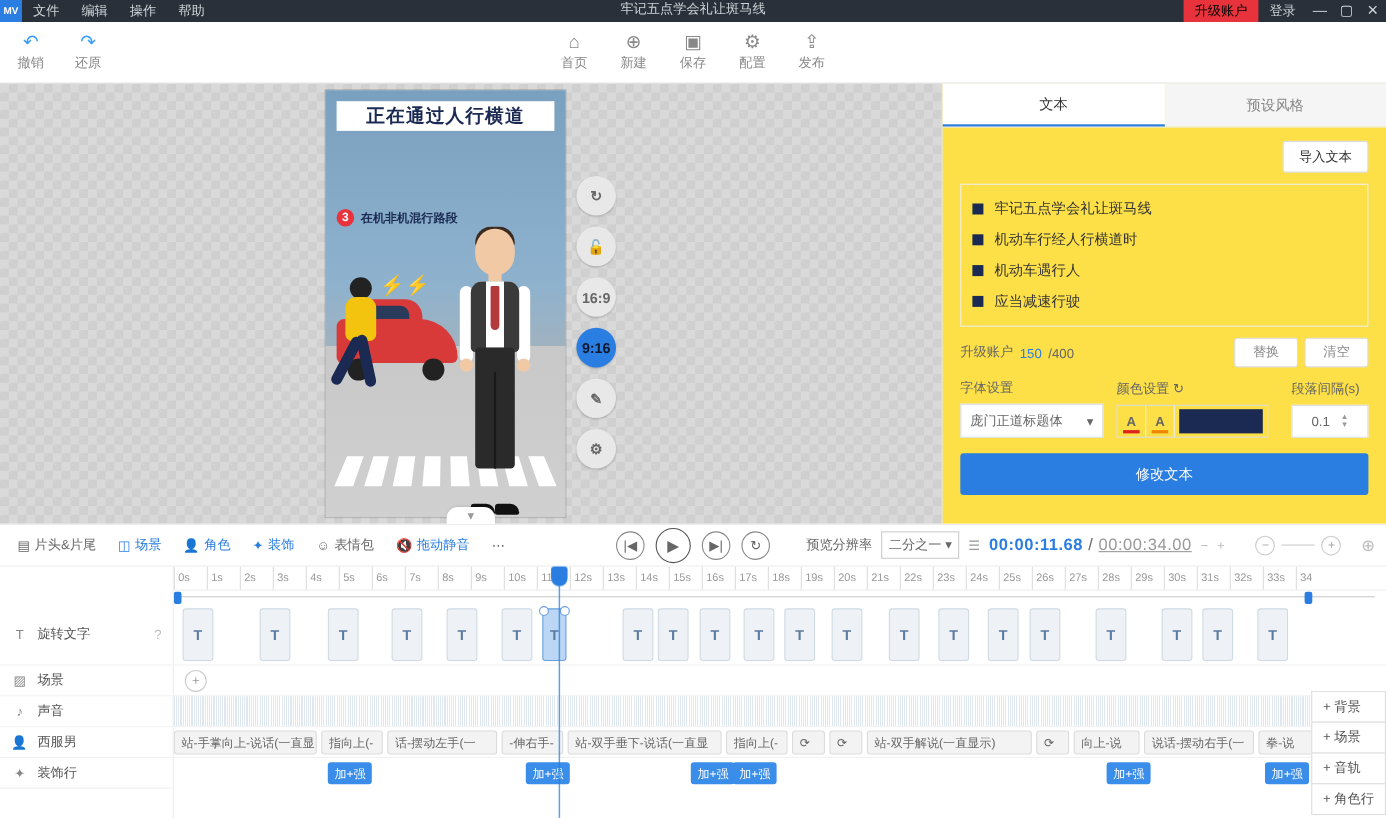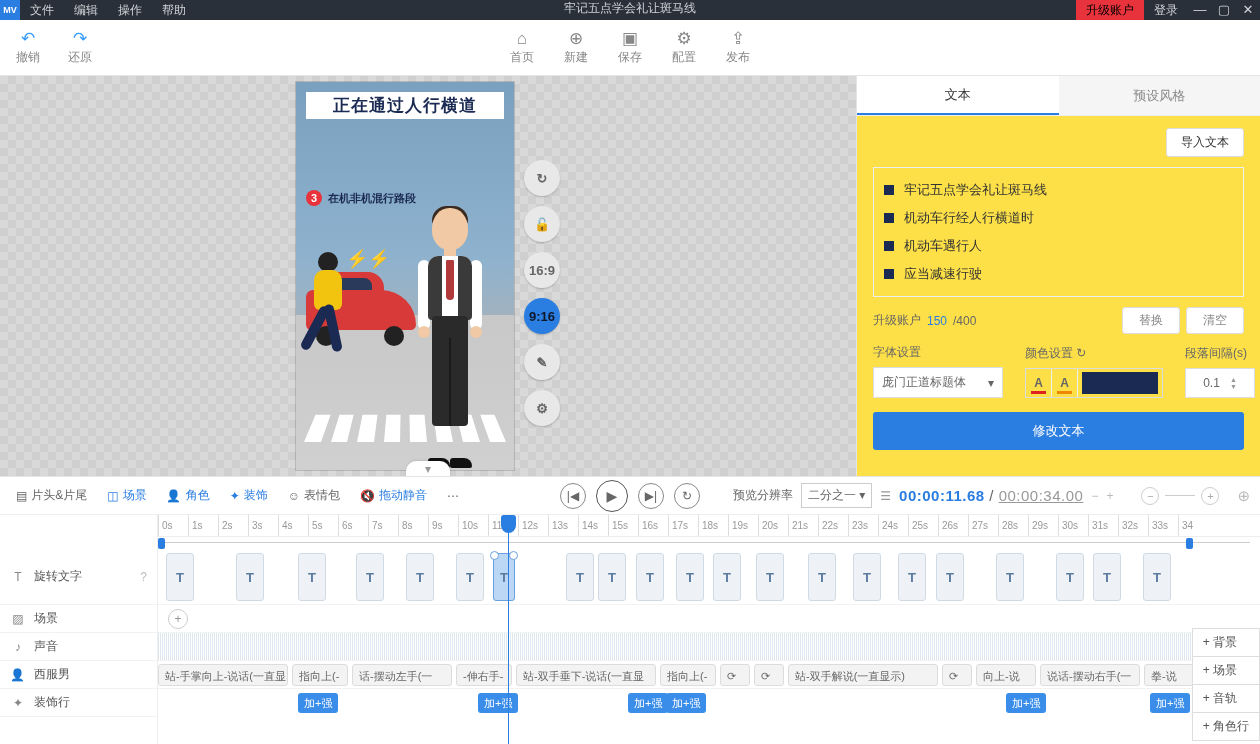--- a/index.html
+++ b/index.html
@@ -72,21 +72,21 @@
 .sp-body{padding:12px 16px;flex:1;display:flex;flex-direction:column;gap:10px}
 .import-row{display:flex;justify-content:flex-end}
 .import-btn{border:1px solid #ddd;padding:5px 14px;border-radius:3px;background:#fff;cursor:pointer;font-size:12px}
 .text-list{border:1px solid #eee;height:130px;overflow:auto;padding:8px 10px}
 .text-item{display:flex;align-items:center;gap:10px;padding:5px 0;font-size:13px}
 .text-item .sq{width:10px;height:10px;background:#1a2a52}
 .limit-row{display:flex;align-items:center;gap:6px;font-size:12px;color:#666}
 .limit-row .cur{color:#2a7de1}
 .limit-row .spacer{flex:1}
 .link-btn{border:1px solid #ddd;padding:4px 16px;border-radius:3px;cursor:pointer;color:#888;background:#fff}
-.settings-row{display:flex;gap:22px;align-items:flex-end}
+.settings-row{display:flex;gap:12px;align-items:flex-end}
 .settings-row .grp{display:flex;flex-direction:column;gap:6px;font-size:12px;color:#666}
 .font-select{border:1px solid #ddd;padding:6px 8px;width:130px;display:flex;justify-content:space-between;align-items:center;cursor:pointer;background:#fff}
 .color-box{display:flex;align-items:center;border:1px solid #ddd;height:30px}
 .color-box .A{width:26px;text-align:center;font-weight:bold;border-right:1px solid #eee;line-height:28px;position:relative}
 .color-box .A.red::after{content:"";position:absolute;left:5px;right:5px;bottom:3px;height:3px;background:#d22}
 .color-box .A.orange::after{content:"";position:absolute;left:5px;right:5px;bottom:3px;height:3px;background:#e80}
 .color-swatch{width:76px;height:22px;background:#1a2a52;margin:0 4px}
 .spin{border:1px solid #ddd;height:30px;width:70px;display:flex;align-items:center;justify-content:center;gap:4px;background:#fff}
 .modify-btn{margin-top:4px;background:#2a7de1;color:#fff;text-align:center;padding:10px 0;border-radius:3px;cursor:pointer;font-size:13px}
 .timeline-bar{height:38px;border-top:1px solid #e5e5e5;display:flex;align-items:center;padding:0 10px;gap:8px}

